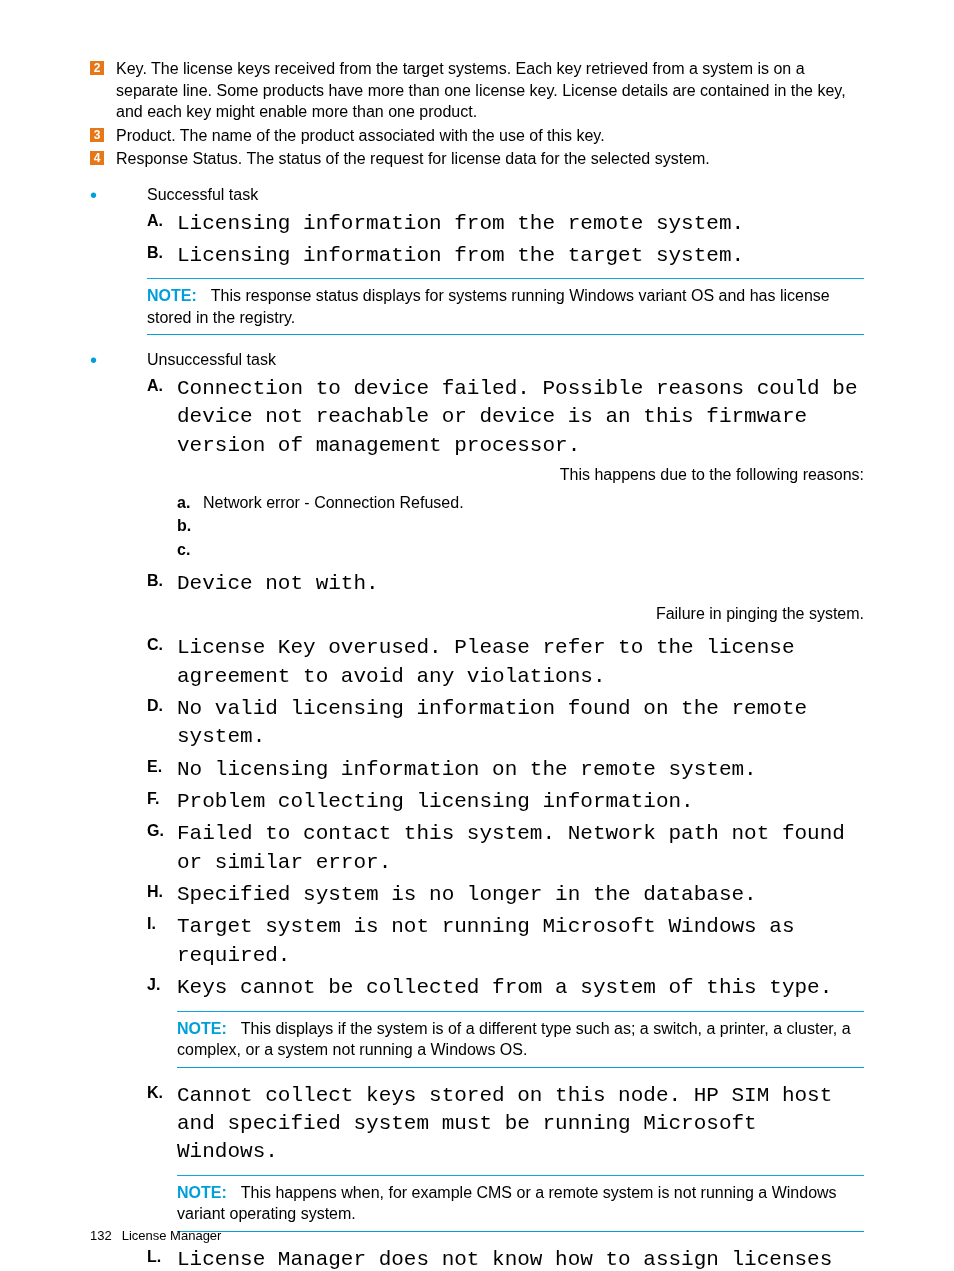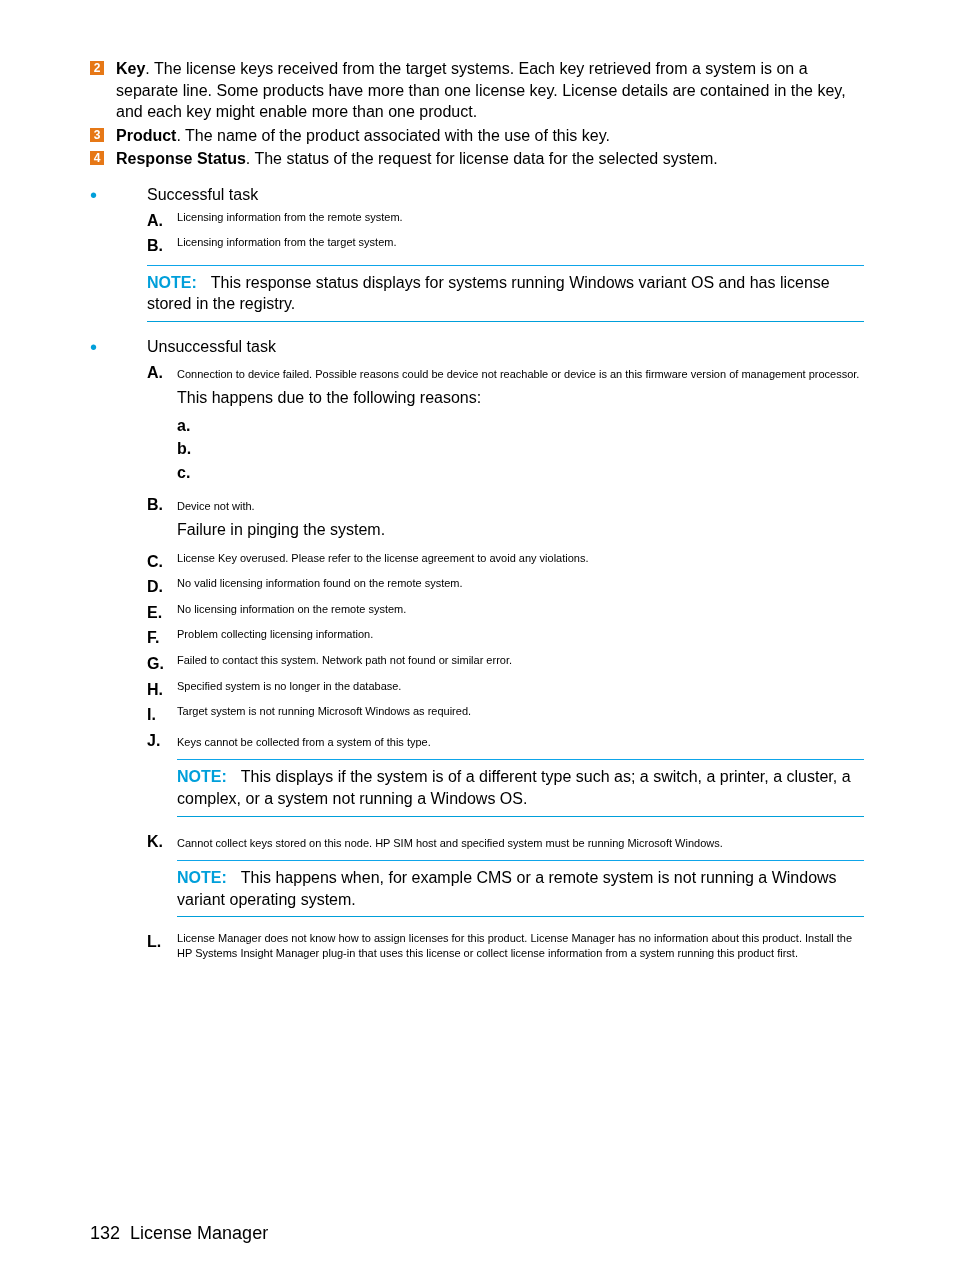--- a/index.html
+++ b/index.html
@@ -37,21 +37,21 @@
     font-weight: 700;
     font-size: 12px;
     width: 14px;
     height: 14px;
     line-height: 14px;
     text-align: center;
     margin-top: 3px;
     margin-right: 12px;
   }
   .num-body { flex: 1 1 auto; }
-  .term { font-weight: 700; }
+  .term { font-weight: 400; }
   .bullet-list {
     margin: 10px 0 0 0;
     padding: 0;
     list-style: none;
   }
   .bullet-list > li {
     display: flex;
     align-items: flex-start;
     margin-bottom: 4px;
   }
@@ -74,22 +74,22 @@
     align-items: flex-start;
     margin-bottom: 4px;
   }
   .alpha-mark {
     flex: 0 0 auto;
     width: 30px;
     font-weight: 700;
   }
   .alpha-body { flex: 1 1 auto; }
   .mono {
-    font-family: Liberation Sans, sans-serif;
-    font-size: 11px;
+    font-family: Liberation Mono, monospace;
+    font-size: 21px;
   }
   .sub-alpha-list {
     margin: 4px 0 6px 0;
     padding: 0;
     list-style: none;
   }
   .sub-alpha-list > li {
     display: flex;
     align-items: flex-start;
     margin-bottom: 2px;
@@ -103,26 +103,26 @@
     border-top: 1px solid #0ea5e9;
     border-bottom: 1px solid #009fda;
     padding: 6px 0 6px 0;
     margin: 8px 0 10px 0;
   }
   .note-label {
     color: #009fda;
     font-weight: 700;
     margin-right: 14px;
   }
-  .para { margin: 4px 0 6px 0; }
+  .para { margin: 4px 0 6px 0; text-align: right; }
   .footer {
     position: absolute;
     bottom: 26px;
     left: 90px;
-    font-size: 18px;
+    font-size: 13px;
   }
   .footer .pagenum { margin-right: 10px; }
 </style>
 </head>
 <body>
 
 <div class="page">
 
   <ul class="num-list">
     <li>
@@ -174,20 +174,21 @@
         <ul class="alpha-list">
 
           <li>
             <span class="alpha-mark">A.</span>
             <div class="alpha-body">
               <span class="mono">Connection to device failed. Possible reasons could be device not reachable or device is an this firmware version of management processor.</span>
               <div class="para">This happens due to the following reasons:</div>
               <ul class="sub-alpha-list">
                 <li>
                   <span class="sub-alpha-mark">a.</span>
+                  <span>Network error - Connection Refused.</span>
                 </li>
                 <li>
                   <span class="sub-alpha-mark">b.</span>
                 </li>
                 <li>
                   <span class="sub-alpha-mark">c.</span>
                 </li>
               </ul>
             </div>
           </li>

